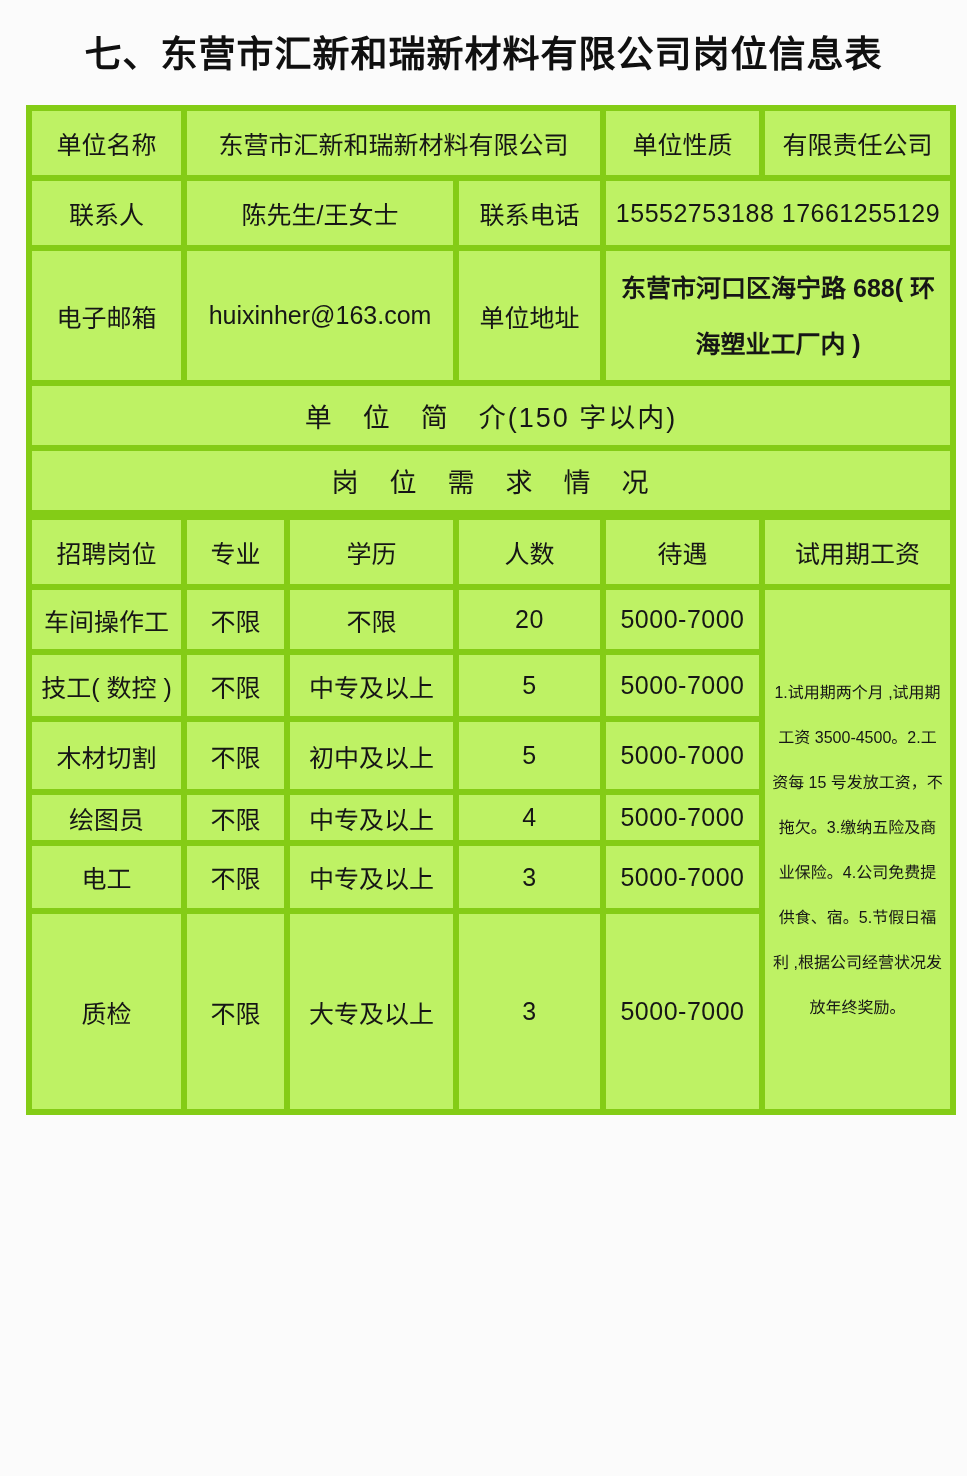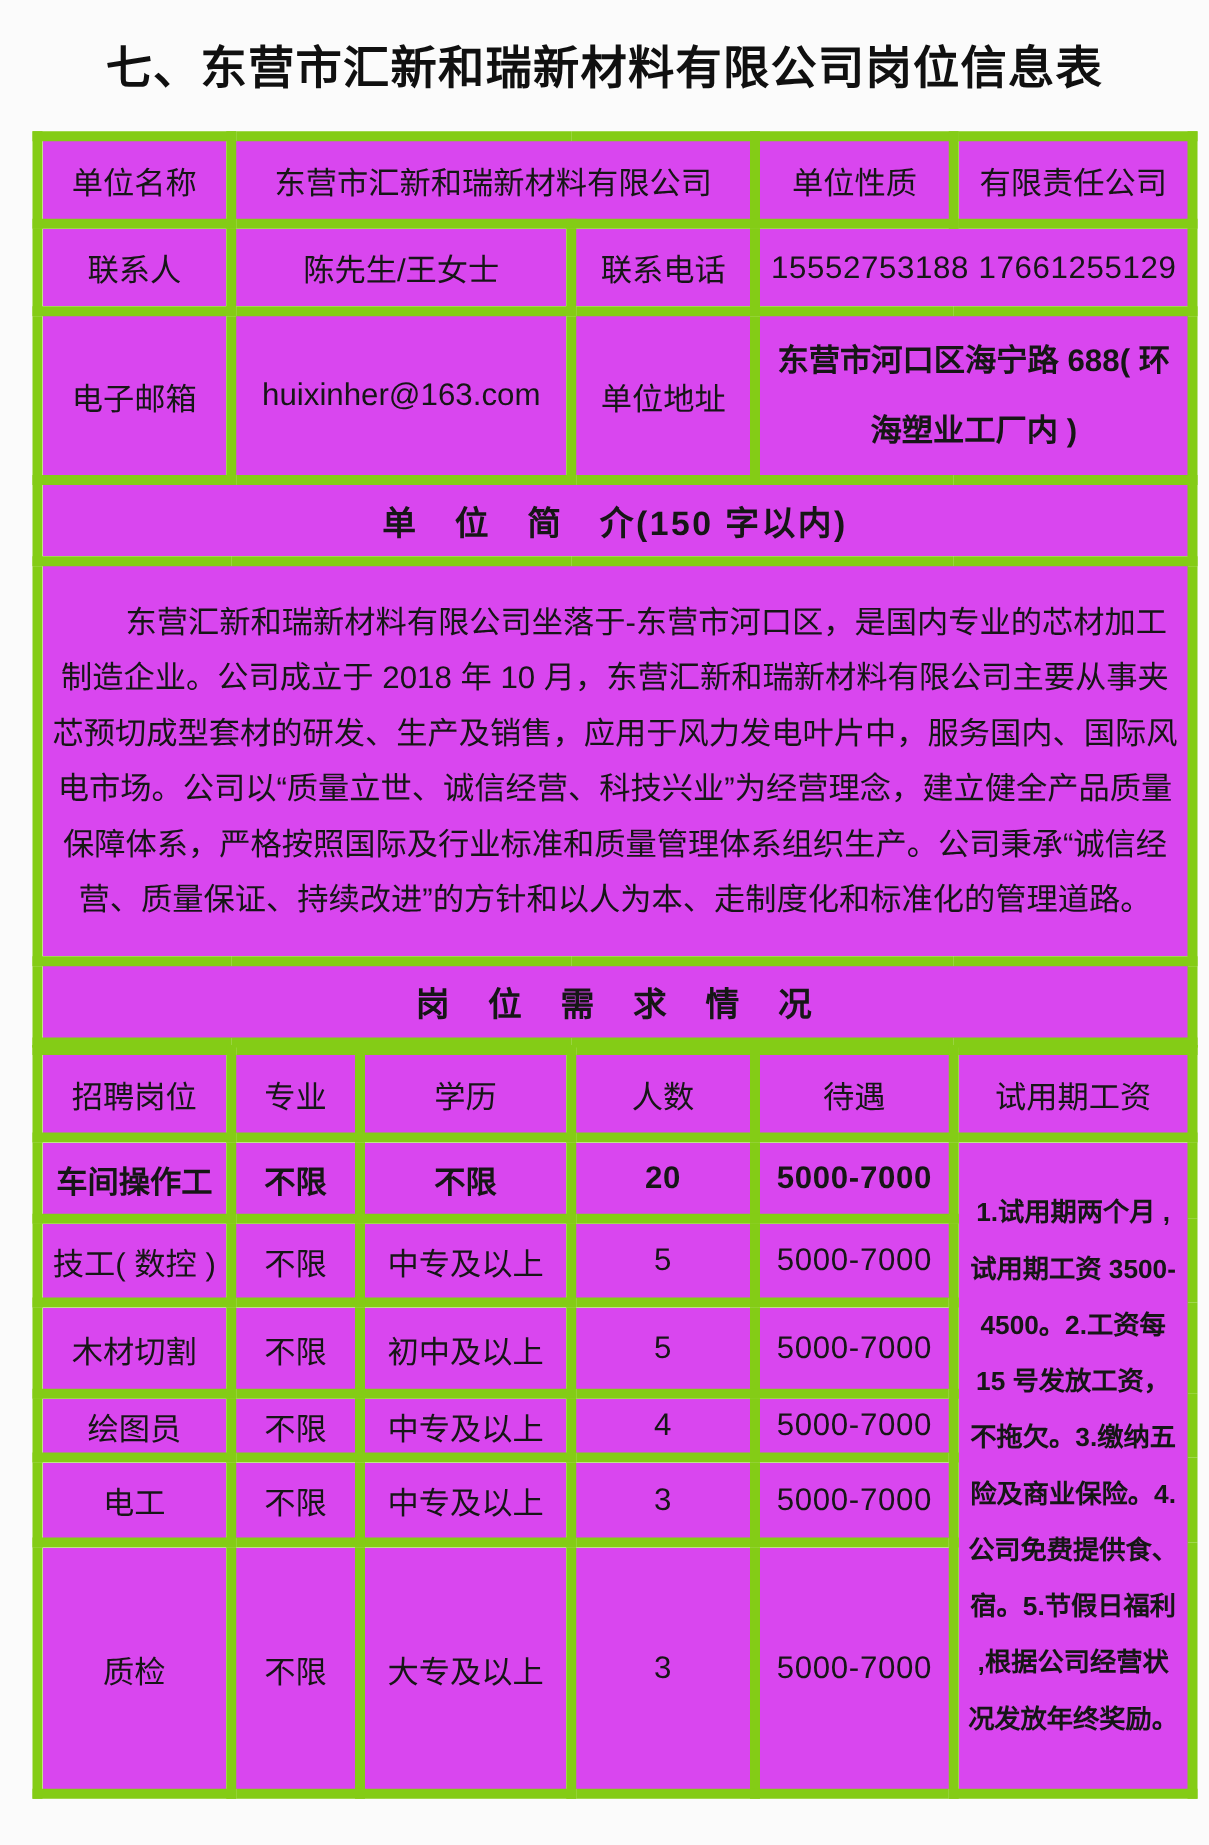--- a/index.html
+++ b/index.html
@@ -30,31 +30,31 @@
     border-collapse: collapse;
     table-layout: fixed;
     width: 924px;
     margin-left: 26px;
     font-size: 25px;
     color: #161616;
   }
   .info-tbl { margin-top: 27px; }
   .jobs-tbl { margin-top: -2px; }
   table.tbl td {
-    border: 8px solid #84cc16;
+    border: 6px solid #84cc16;
     text-align: center;
     vertical-align: middle;
     padding: 2px 6px;
     overflow: hidden;
-    background: #d946ef;
+    background: #bef264;
   }
   
   .h70  { height: 70px; }
   .h135 { height: 135px; }
-  .h65  { height: 65px; font-weight: bold; }
+  .h65  { height: 65px; }
   .h320 { height: 320px; }
   .h67  { height: 67px; }
   .h73  { height: 73px; margin-top: 36px; }
   .h72  { height: 51px; margin-top: 33px; }
   .h68  { height: 68px; }
   .h201 { height: 201px; margin-left: 36px; }
 
   .addr-cell { line-height: 56px; padding: 2px 14px; font-weight: bold; }
   .section-head { font-size: 27px; letter-spacing: 2px; }
   .intro-cell {
@@ -62,21 +62,21 @@
     vertical-align: top;
     text-indent: 2em;
     line-height: 44.5px;
     font-size: 25px;
     padding: 5px 13px;
   }
   .other-cell {
     text-align: justify;
     vertical-align: top;
     line-height: 45px;
-    font-size: 21px;
+    font-size: 16px;
     padding: 8px 11px;
   }
   .num-cell { letter-spacing: 0.5px; }
 </style>
 </head>
 <body>
 
 <div class="page">
 
   <h1 class="title">七、东营市汇新和瑞新材料有限公司岗位信息表</h1>
@@ -103,23 +103,20 @@
         <td colspan="2" class="num-cell">15552753188 17661255129</td>
       </tr>
       <tr class="h135">
         <td>电子邮箱</td>
         <td>huixinher@163.com</td>
         <td>单位地址</td>
         <td colspan="2" class="addr-cell">东营市河口区海宁路 688( 环海塑业工厂内 )</td>
       </tr>
       <tr class="h65">
         <td colspan="5" class="section-head">单　位　简　介(150 字以内)</td>
-      </tr>
-      <tr class="h320">
-        <td colspan="5" class="intro-cell">东营汇新和瑞新材料有限公司坐落于-东营市河口区，是国内专业的芯材加工制造企业。公司成立于 2018 年 10 月，东营汇新和瑞新材料有限公司主要从事夹芯预切成型套材的研发、生产及销售，应用于风力发电叶片中，服务国内、国际风电市场。公司以“质量立世、诚信经营、科技兴业”为经营理念，建立健全产品质量保障体系，严格按照国际及行业标准和质量管理体系组织生产。公司秉承“诚信经营、质量保证、持续改进”的方针和以人为本、走制度化和标准化的管理道路。</td>
       </tr>
       <tr class="h65">
         <td colspan="5" class="section-head">岗　位　需　求　情　况</td>
       </tr>
     </tbody>
   </table>
 
   <table class="tbl jobs-tbl">
     <colgroup>
       <col style="width:155px">

